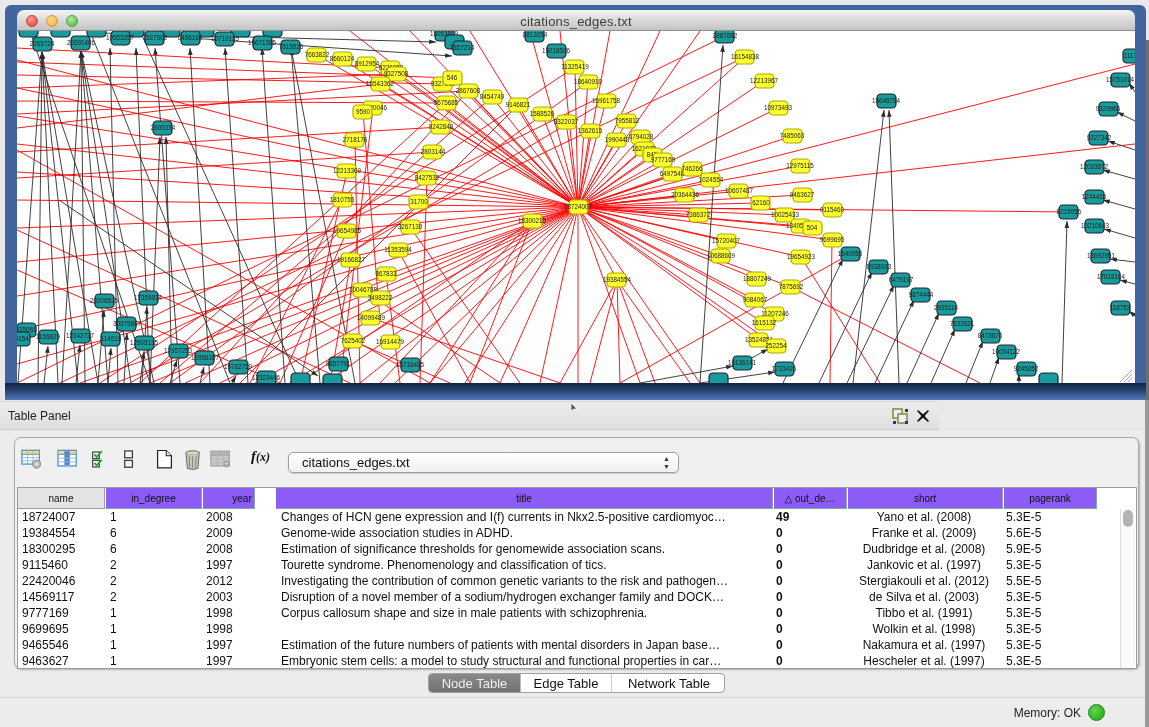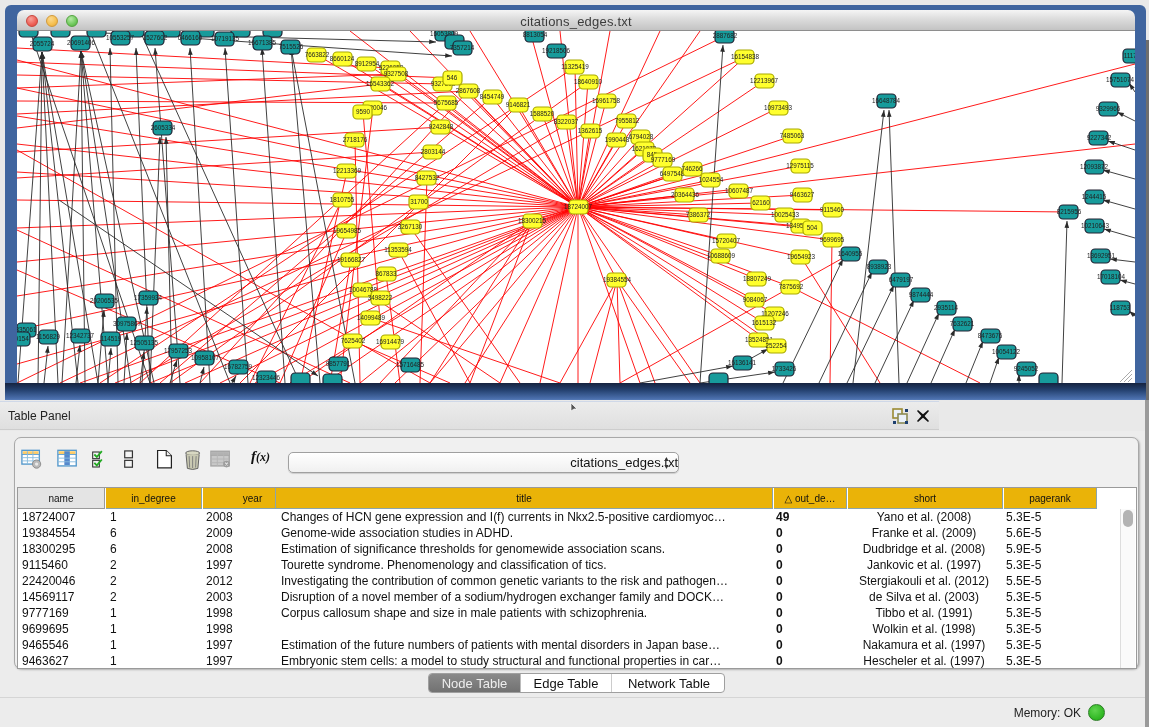--- a/index.html
+++ b/index.html
@@ -17,32 +17,32 @@
   background:#fff; overflow:hidden; }
 #rightstrip { position:absolute; right:0; top:40px; width:3px; height:360px; background:#6e6e6e; }
 #panelhead { position:absolute; left:0; top:401px; width:939px; height:29px;
   background:linear-gradient(#ececec,#dfdfdf); border-top:1px solid #cfd8e8;
   border-bottom:1px solid #cdcdcd; }
 #panelhead span { position:absolute; left:8px; top:7px; font-size:12px; color:#222; }
 #panelbody { position:absolute; left:0; top:431px; width:1149px; height:296px; background:#ececec; }
 #container { position:absolute; left:14px; top:6px; width:1125px; height:232px;
   background:#f0f0f0; border:1px solid #a8a8a8; border-radius:7px;
   box-shadow:1px 1px 2px rgba(0,0,0,.25); }
-#toolbar { position:absolute; left:6px; top:8px; height:30px; width:1100px;text-align:right; }
+#toolbar { position:absolute; left:6px; top:8px; height:30px; width:1100px; }
 .ticon { position:absolute; top:3px; }
 #combo { position:absolute; left:267px; top:6px; width:391px; height:21px;
   border:1px solid #a0a0a0; border-radius:5px; background:linear-gradient(#ffffff,#f0f0f0);
   box-shadow:0 1px 1px rgba(0,0,0,.15); font-size:13px; color:#111; line-height:19px;
   padding-left:13px; }
 #combo .arr { position:absolute; right:8px; top:2px; font-size:7px; color:#333; line-height:8px; }
 #table { position:absolute; left:2px; top:49px; width:1120px; height:182px;
   background:#fff; border:1px solid #9a9a9a; overflow:hidden; }
 #thead { position:absolute; left:0; top:0; height:21px; width:1118px; font-size:10px; color:#111; }
 #thead div { position:absolute; top:0; height:21px; line-height:21px; text-align:center;
-  background:#eab308; border-right:1px solid #8aa4ad; border-bottom:1px solid #8aa4ad; }
+  background:#8b5cf6; border-right:1px solid #8aa4ad; border-bottom:1px solid #8aa4ad; }
 #thead .h0 { left:0; width:87px; background:#e4e4e4; border-right:1px solid #9a9a9a;
   border-bottom:1px solid #9a9a9a; }
 #tbody { position:absolute; left:0; top:21px; width:1118px; font-size:12px; color:#111; }
 .tr { position:relative; height:16px; line-height:16px; white-space:nowrap; }
 .tr div { position:absolute; top:0; overflow:hidden; }
 .c0 { left:4px;  width:83px; }
 .c1 { left:92px; width:92px; }
 .c2 { left:188px; width:70px; }
 .c3 { left:263px; width:494px; }
 .c4 { left:758px; width:70px;font-weight:bold; }
@@ -777,21 +777,21 @@
         <path d="M16.5 14.5 L19.5 17.5 M19.5 14.5 L16.5 17.5" stroke="#e6e6e6" stroke-width="1.2"></path>
       </svg>
       <div style="position:absolute;left:230px;top:2px;font-size:15px;font-style:italic;
         font-weight:bold;color:#111;font-family:'Liberation Serif',serif;">f<span style="font-size:12px">(x)</span></div>
       <div id="combo">citations_edges.txt<span class="arr">▲<br>▼</span></div>
     </div>
     <div id="table">
       <div id="thead">
         <div class="h0">name</div>
         <div style="left:88px; width:96px;">in_degree</div>
-        <div style="left:185px; width:73px;padding-left:27px;">year</div>
+        <div style="left:185px; width:52px;padding-left:27px;">year</div>
         <div style="left:258px; width:497px;">title</div>
         <div style="left:756px; width:73px;">△ out_de…</div>
         <div style="left:830px; width:155px;">short</div>
         <div style="left:986px; width:93px;">pagerank</div>
       </div>
       <div id="tbody">
 <div class="tr">
             <div class="c0">18724007</div>
             <div class="c1">1</div>
             <div class="c2">2008</div>

